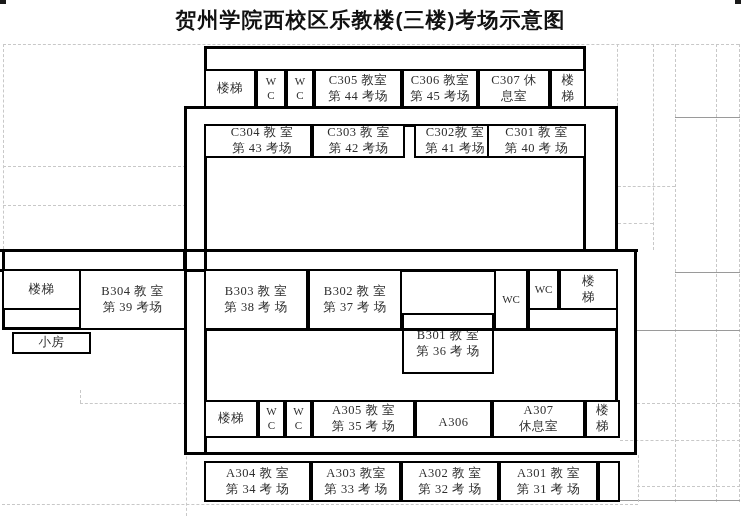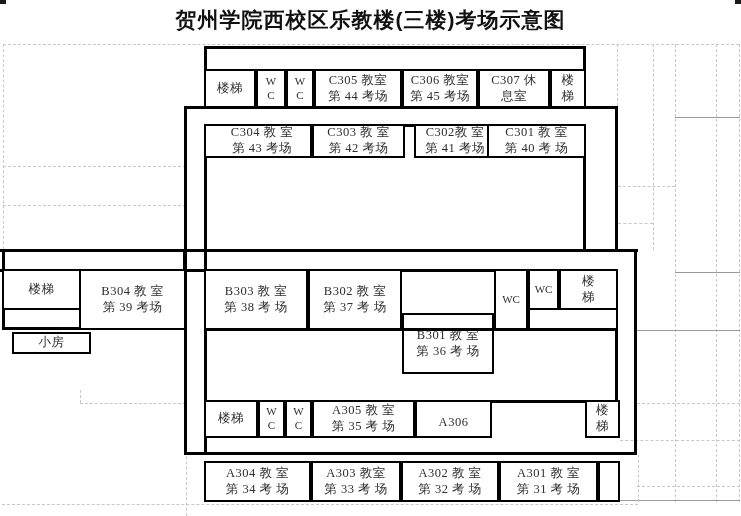--- a/index.html
+++ b/index.html
@@ -111,20 +111,22 @@
   <div class="box" style="left:204px;top:328px;width:414px;height:75px;"></div>
 
   <div class="cell" style="left:204px;top:400px;width:54px;height:38px;">楼梯</div>
   <div class="cell small" style="left:258px;top:400px;width:27px;height:38px;">W
 C</div>
   <div class="cell small" style="left:285px;top:400px;width:27px;height:38px;">W
 C</div>
   <div class="cell" style="left:312px;top:400px;width:103px;height:38px;">A305 教 室
 第 35 考 场</div>
   <div class="cell top" style="left:415px;top:400px;width:77px;height:38px;">A306</div>
+  <div class="cell" style="left:492px;top:400px;width:93px;height:38px;">A307
+休息室</div>
   <div class="cell" style="left:585px;top:400px;width:35px;height:38px;">楼
 梯</div>
 
   <div class="cell" style="left:204px;top:461px;width:107px;height:41px;">A304 教 室
 第 34 考 场</div>
   <div class="cell" style="left:311px;top:461px;width:90px;height:41px;">A303 教室
 第 33 考 场</div>
   <div class="cell" style="left:401px;top:461px;width:98px;height:41px;">A302 教 室
 第 32 考 场</div>
   <div class="cell" style="left:499px;top:461px;width:99px;height:41px;">A301 教 室

